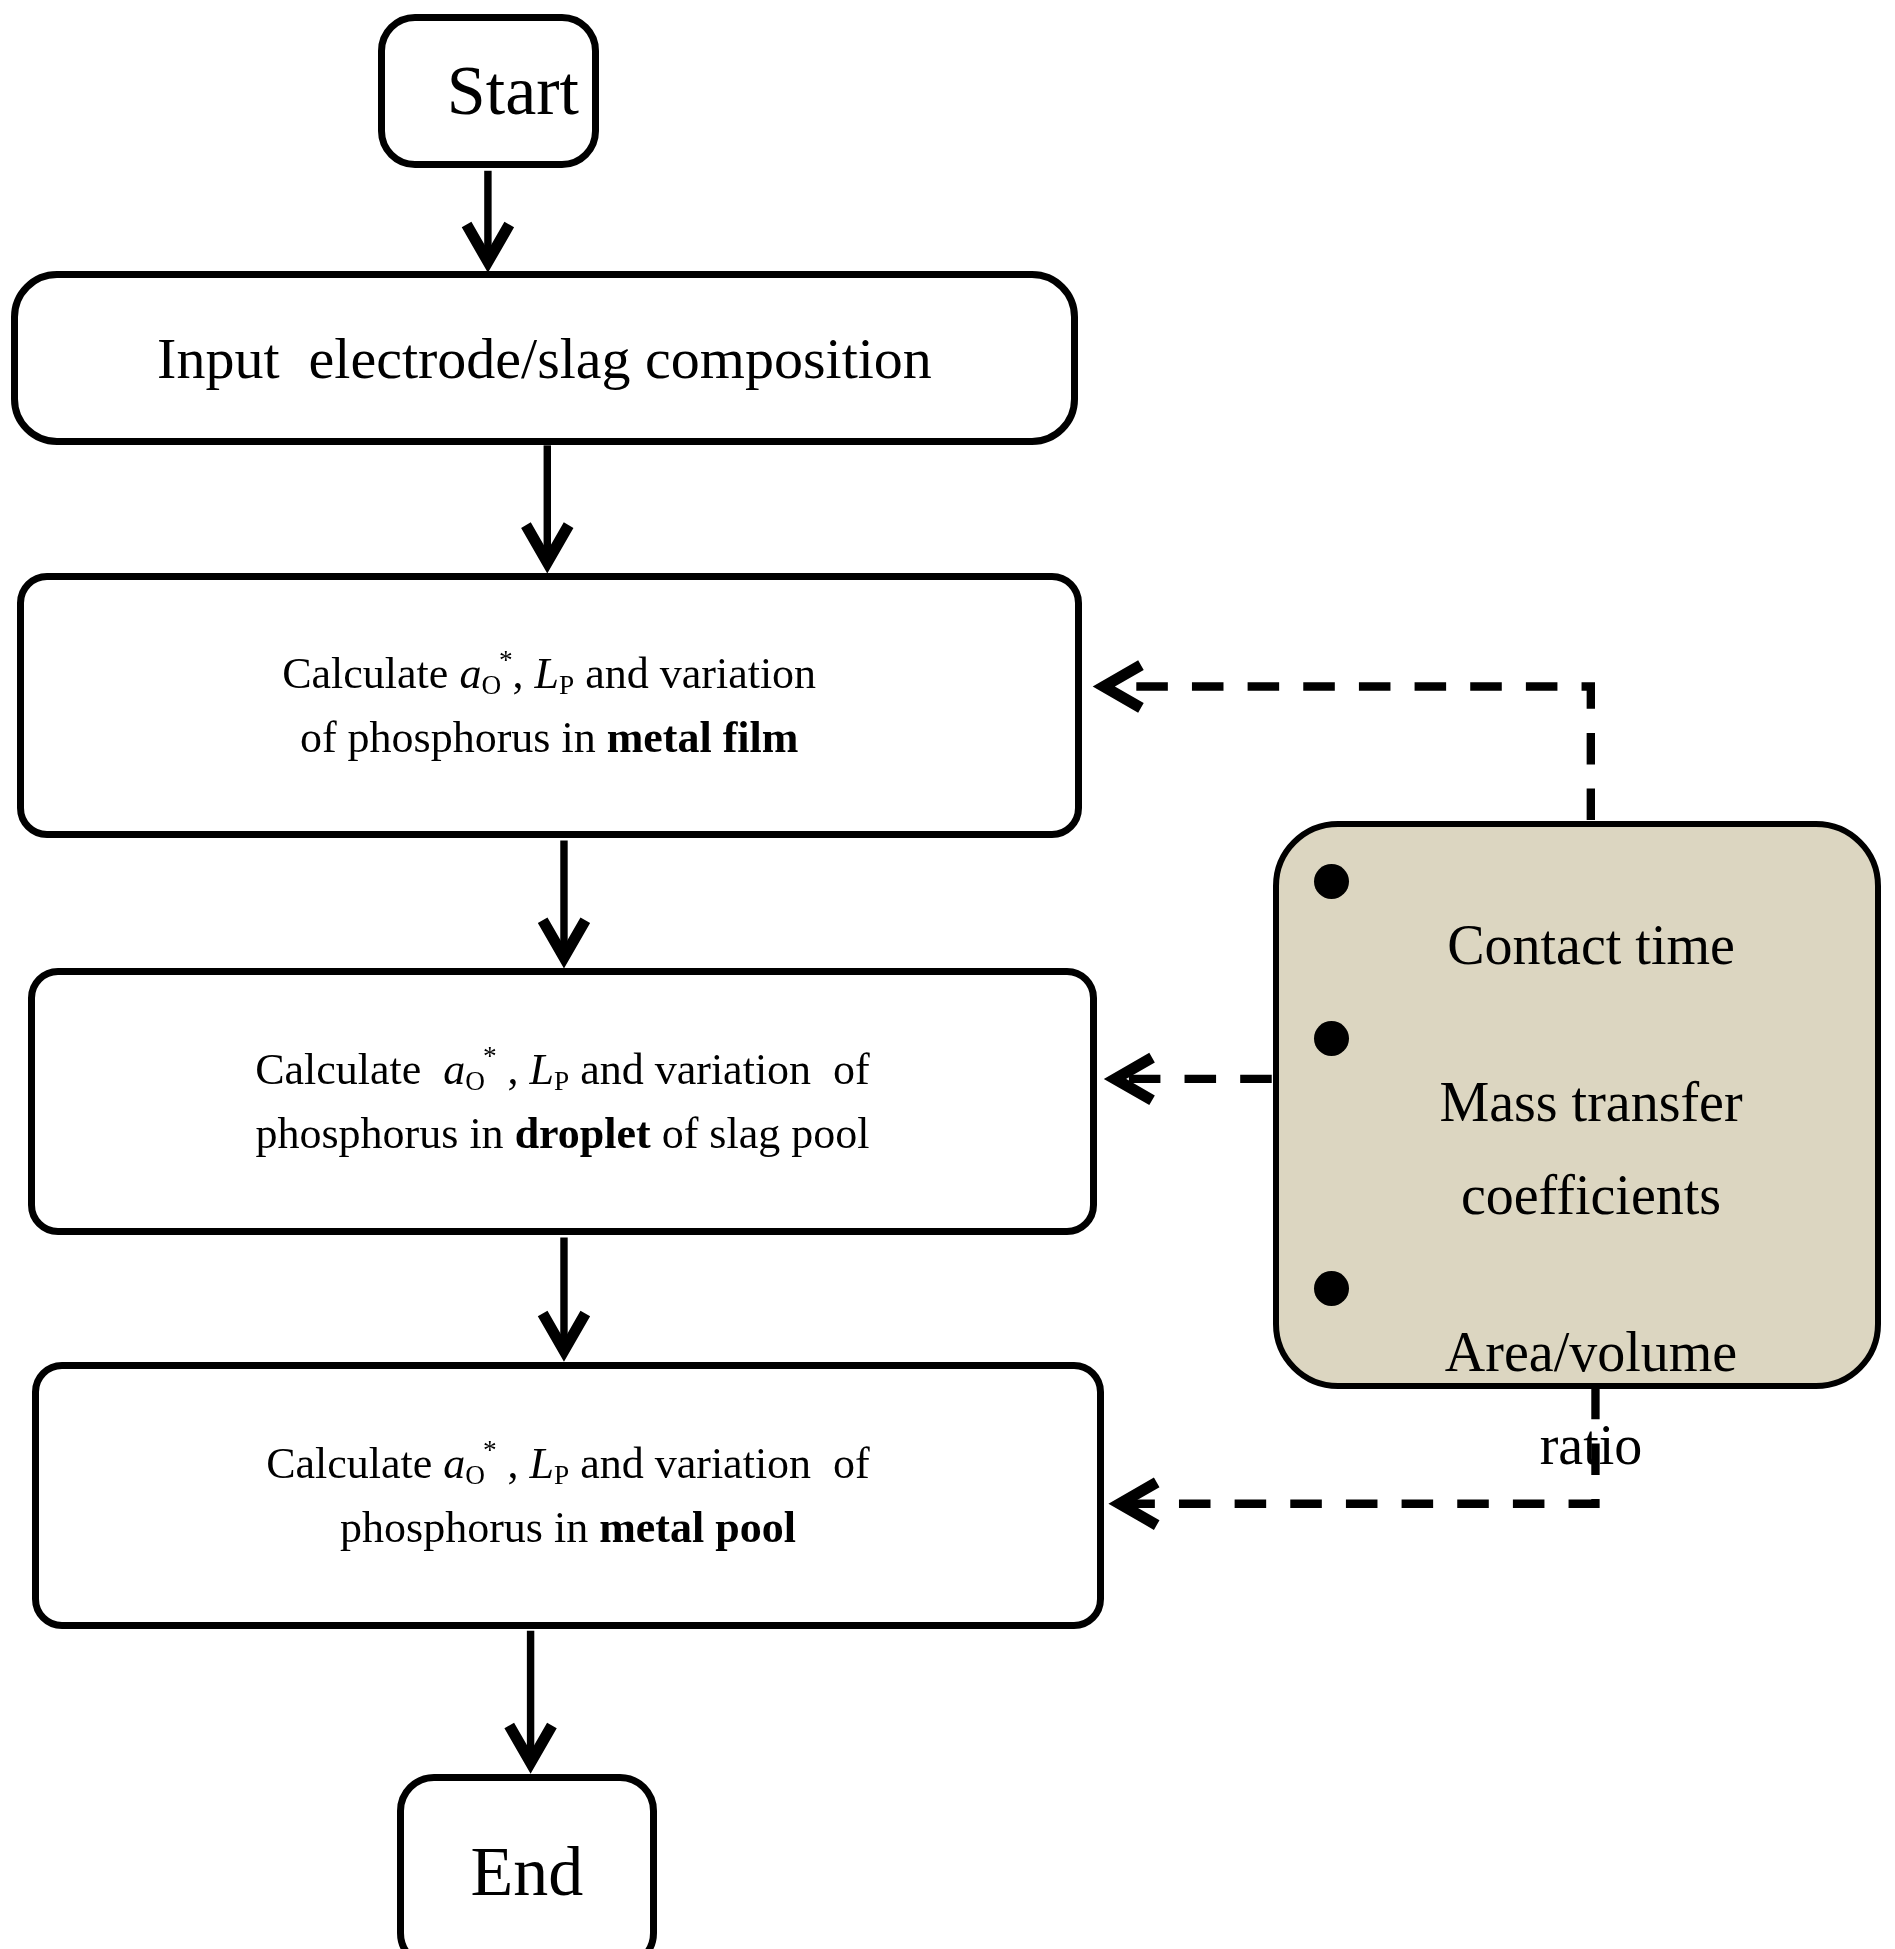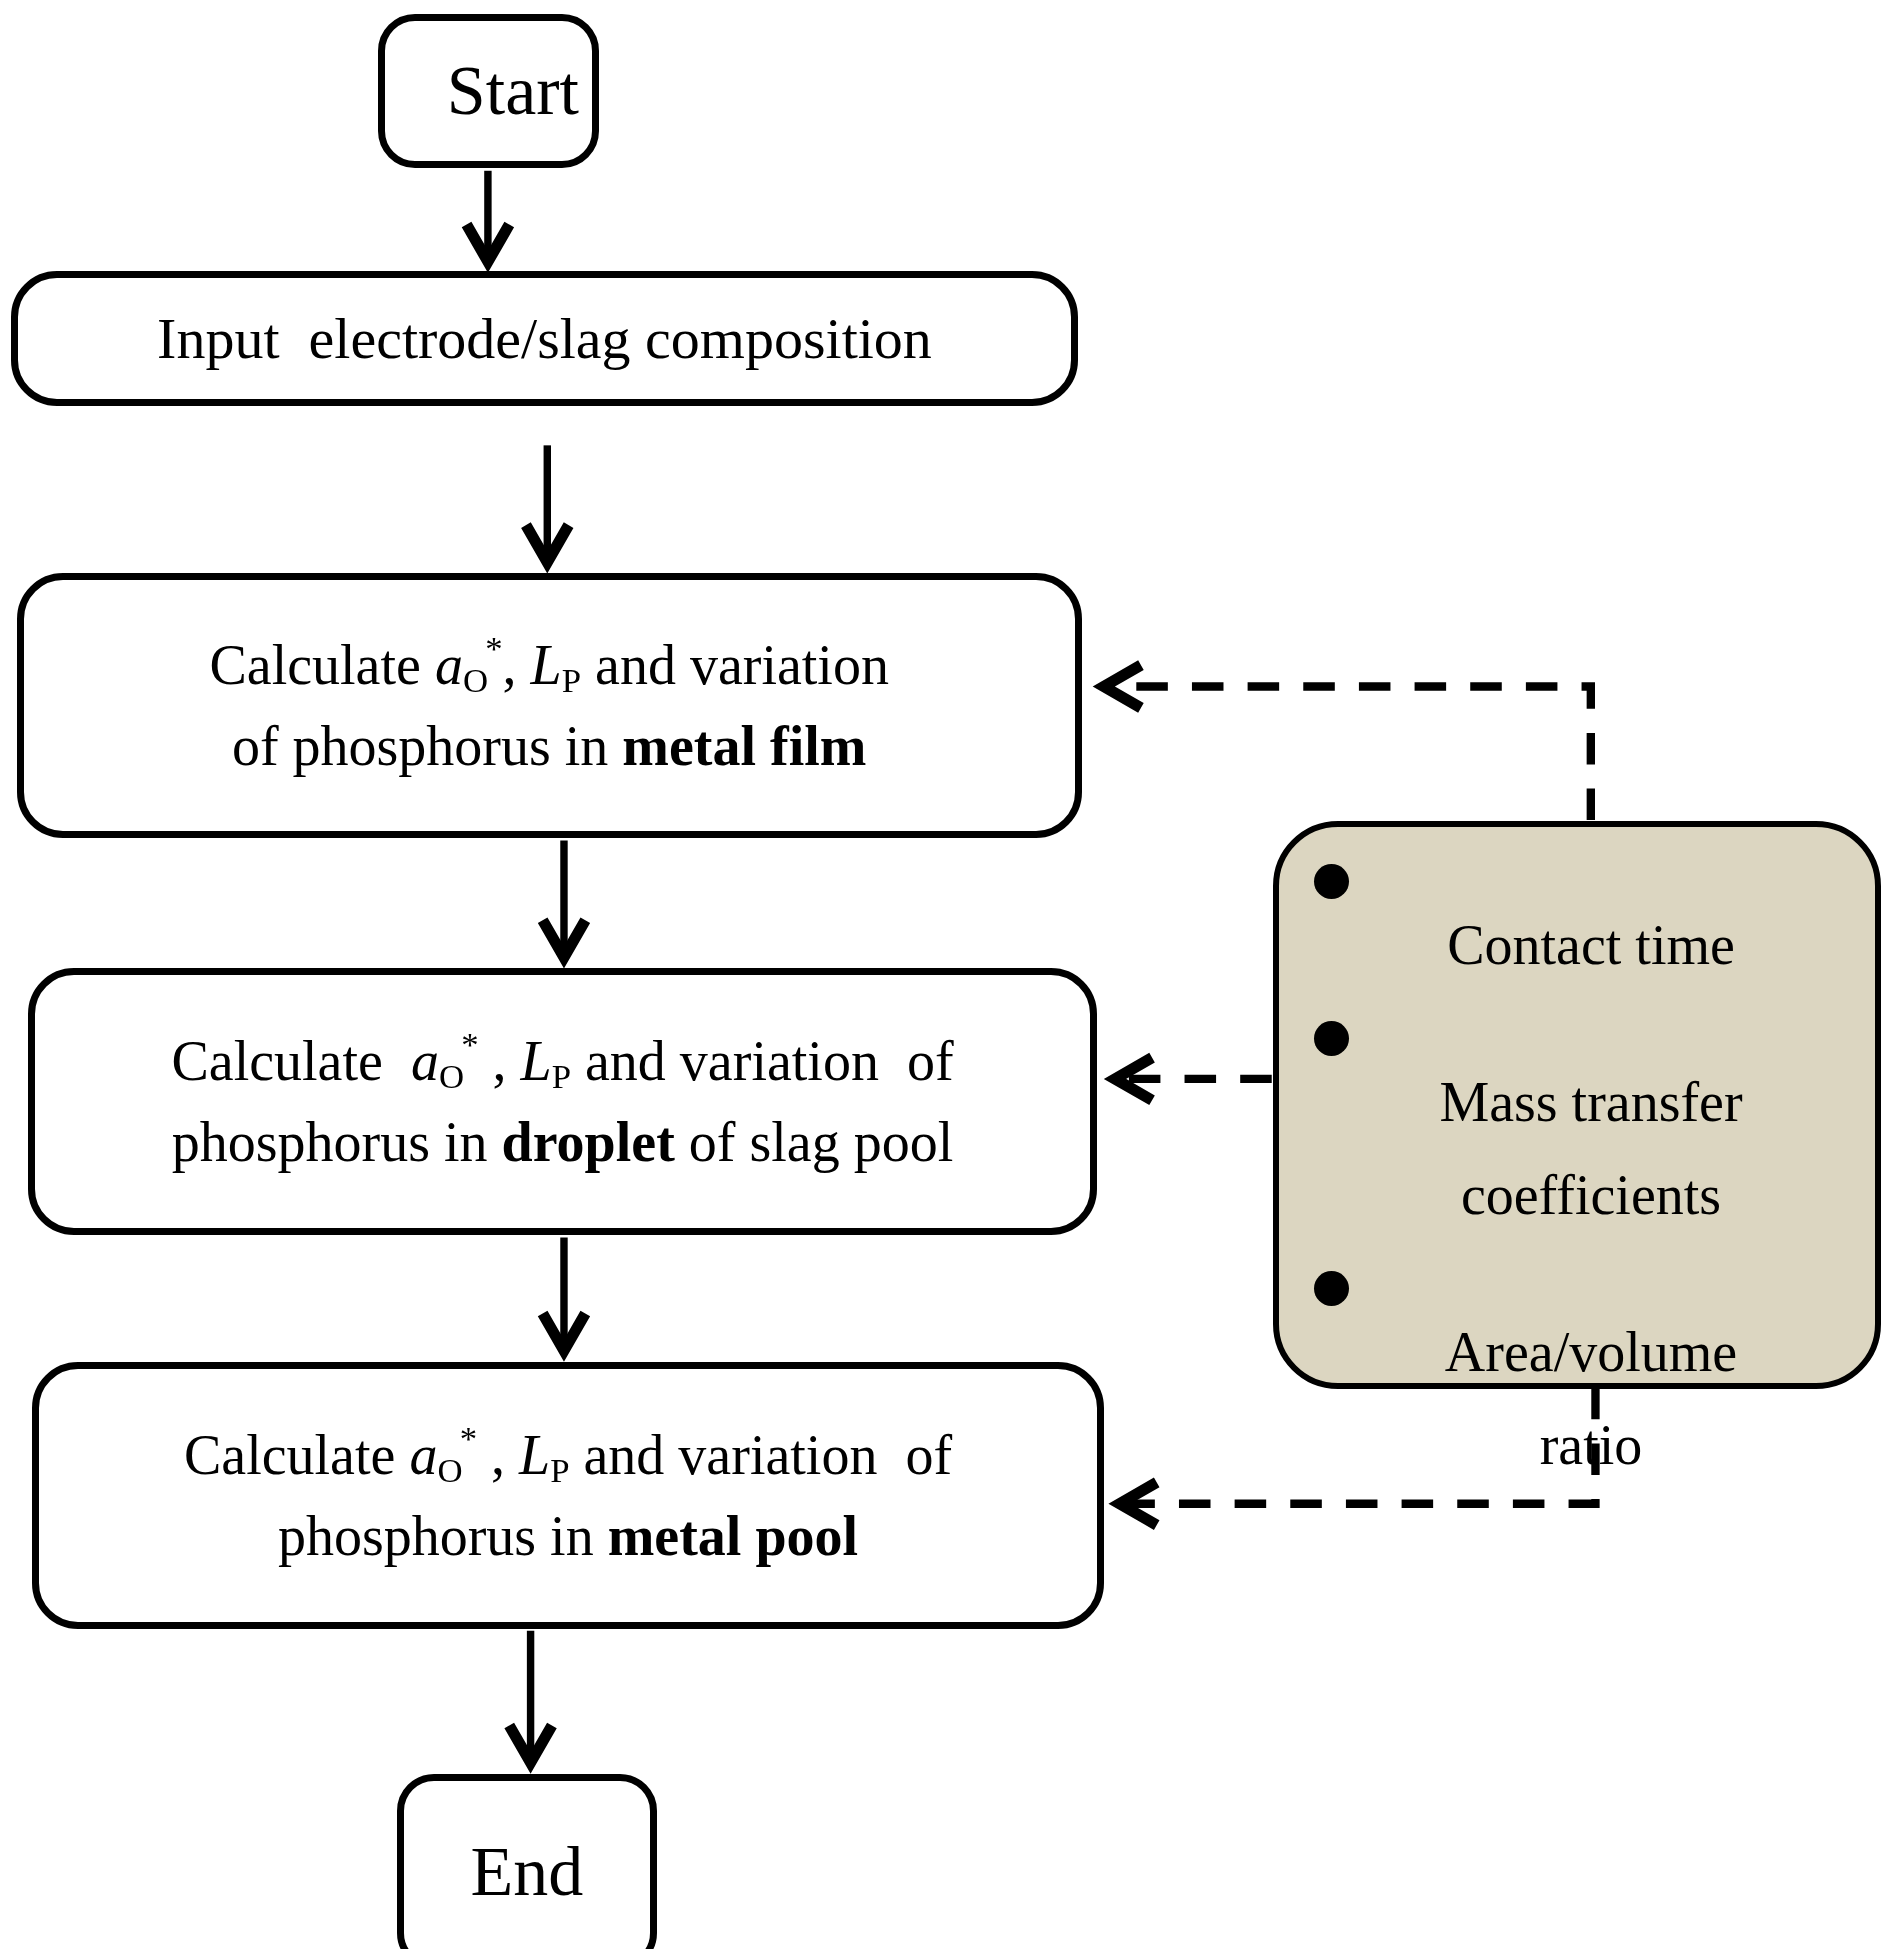--- a/index.html
+++ b/index.html
@@ -24,27 +24,27 @@
     border:7.4px solid #000000;
     display:flex;
     align-items:center;
     justify-content:center;
     text-align:center;
   }
   .terminal { border-radius:37px; font-size:70px; }
   .wide     { border-radius:46px; }
 
   #start-node { left:378px; top:14px;   width:221px;  height:154px;justify-content:flex-end; }
-  #input-node { left:11px;  top:271px;  width:1067px; height:135px; font-size:58px; }
+  #input-node { left:11px;  top:271px;  width:1067px; height:174px; font-size:58px; }
   #calc-metal-film-node { left:16.7px; top:573px;  width:1065px; height:265px; }
   #calc-droplet-node    { left:28px; top:968px; width:1069px; height:267px; }
   #calc-metal-pool-node { left:32px; top:1362px; width:1072px; height:267px; }
   #end-node   { left:397px; top:1774px; width:260px;  height:196px; }
 
-  .calc { font-size:56px; line-height:1.45; }
+  .calc { font-size:44px; line-height:1.45;border-radius:30px; }
   .label { white-space:pre-wrap; padding:0 13px; }
   .b { font-weight:bold; }
   .i { font-style:italic; }
   .sub { font-size:0.62em; vertical-align:-0.24em; }
   .sup { font-size:0.62em; vertical-align:0.68em; margin-left:-0.08em; }
 
   .panel {
     position:absolute;
     left:1273px; top:821px;
     width:608px; height:568px;

